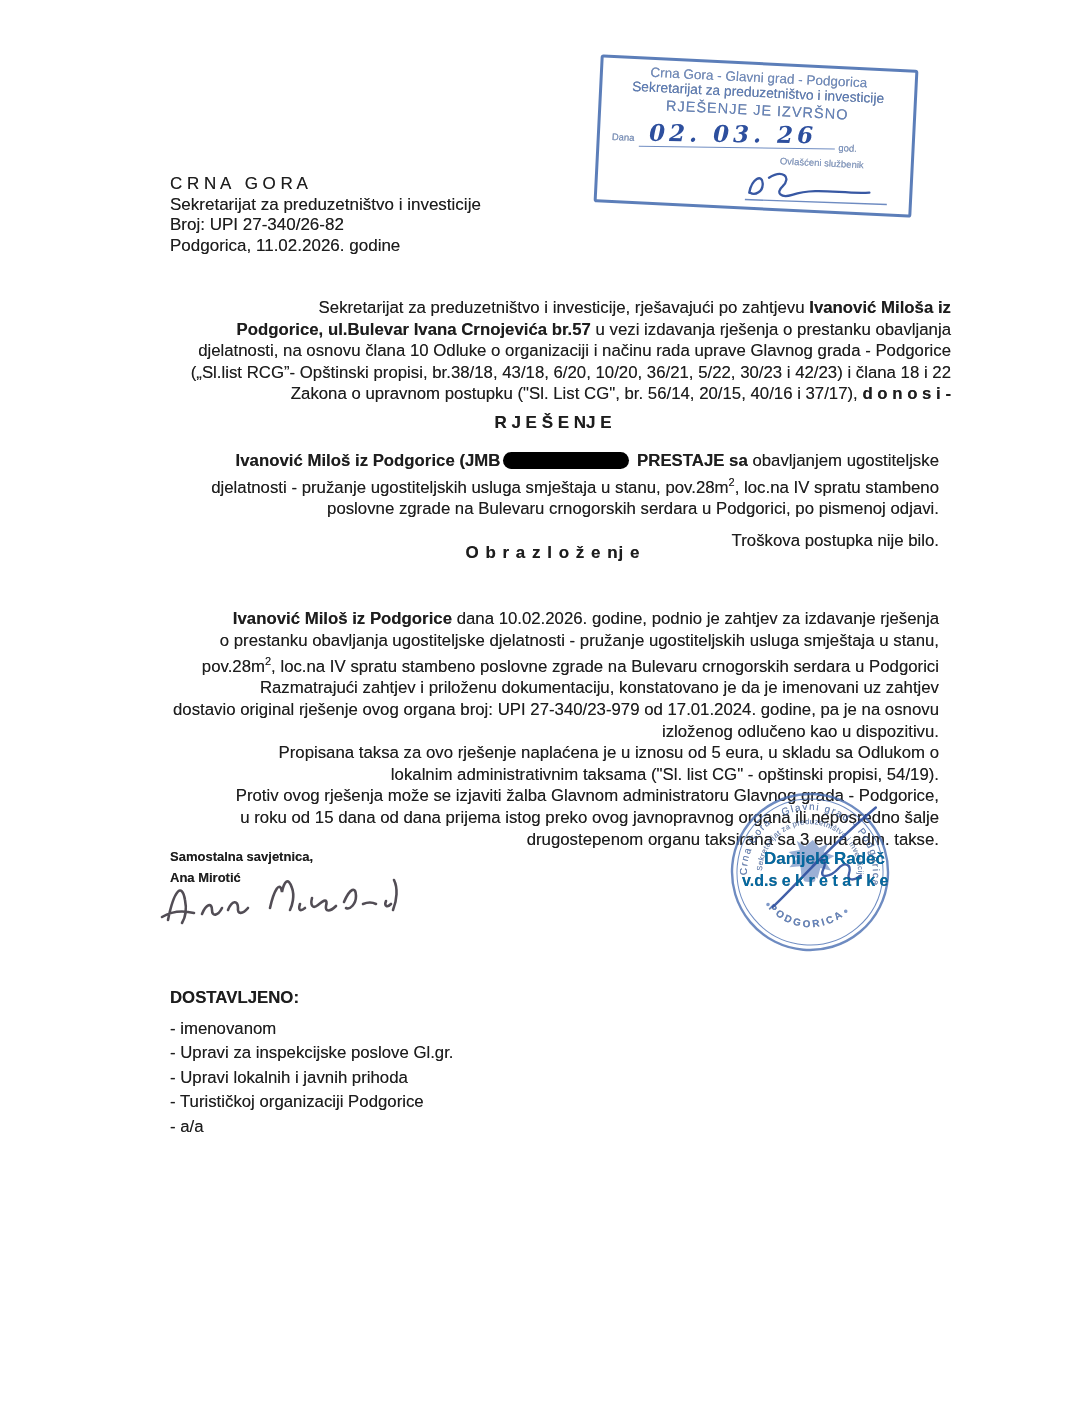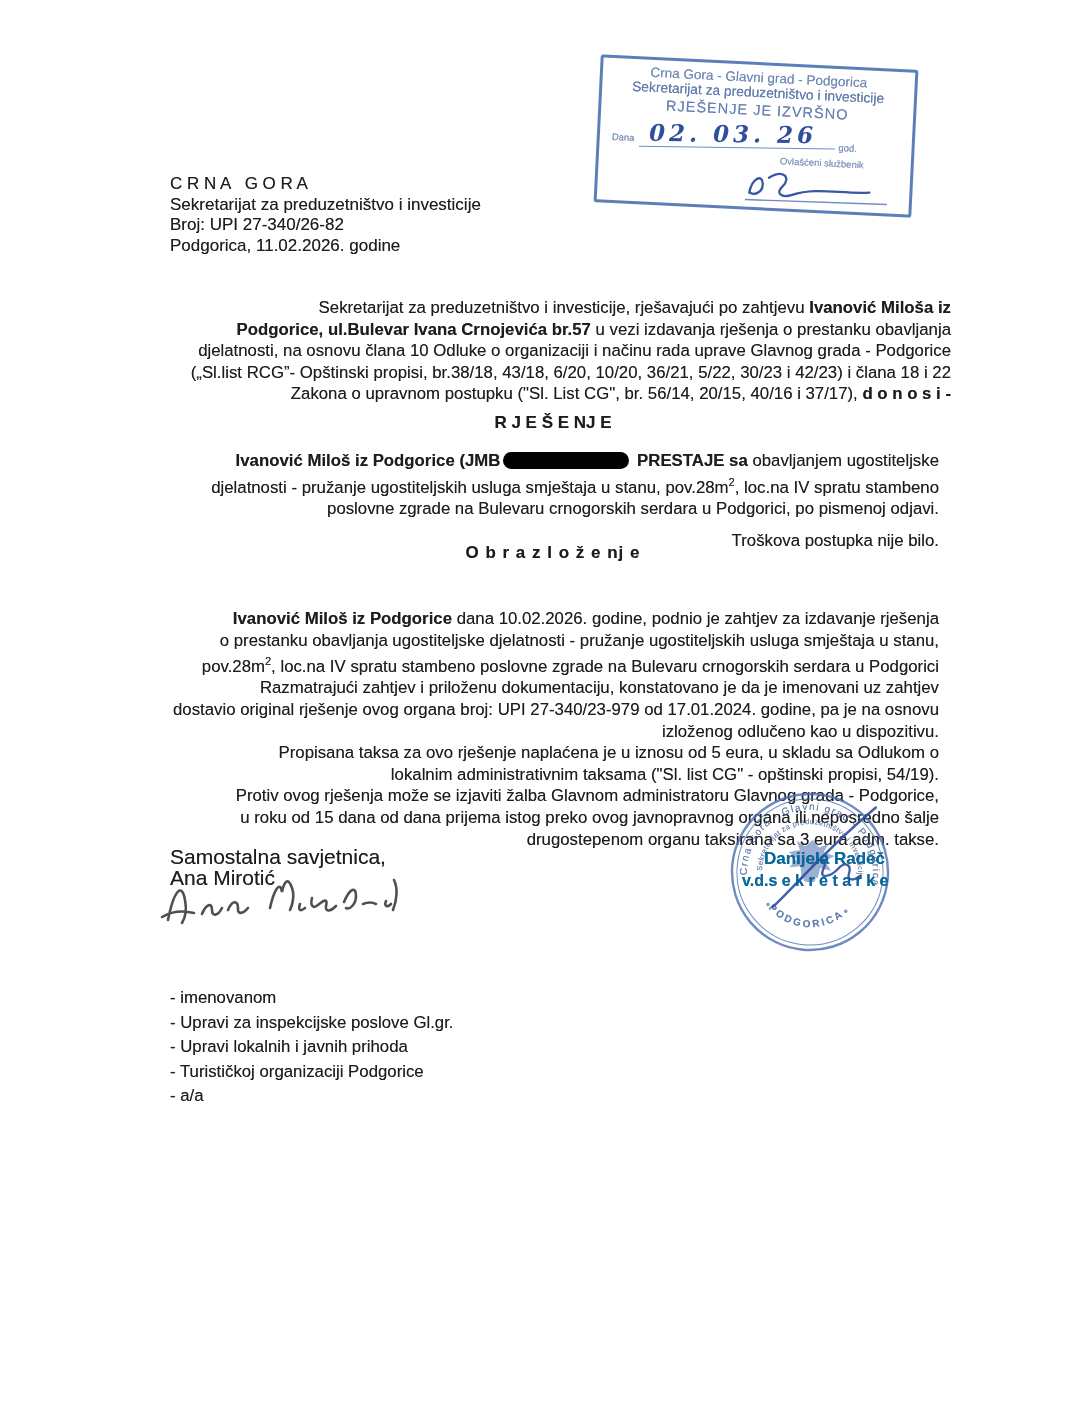--- a/index.html
+++ b/index.html
@@ -37,21 +37,21 @@
     font-family:"DejaVu Serif",serif;font-style:italic;font-weight:bold;
     font-size:23px;color:#2d4f9e;letter-spacing:4px;line-height:22px;
     border-bottom:1.5px solid rgba(64,103,173,.75);
     padding:0 18px 2px 10px;margin:0 4px;transform:rotate(-2deg);
     text-shadow:none;
   }
   .stamp-officer{position:absolute;right:10px;bottom:4px;width:158px;text-align:center;}
   .stamp-officer .small{font-size:9.5px;opacity:.7;}
 
   
-  .sig-left{font-size:21px;line-height:21px;font-weight:normal;}
+  .sig-left{font-size:13px;line-height:21px;font-weight:bold;}
   .sig-right{font-size:17px;line-height:22px;color:#0369a1;z-index:5;}
   .sig-right .role{font-size:16px;white-space:pre;font-weight:bold;}
 
   
   .dist{font-size:16.8px;line-height:24.5px;}
   .dist .title{font-weight:bold;margin-bottom:6px;}
 
   svg{display:block;}
 </style>
 </head>
@@ -143,20 +143,21 @@
     </g>
     <path d="M50,122 C70,100 96,62 144,14 M86,78 c 7,-11 15,-9 11,2 c -4,11 8,7 15,-2 c 6,-8 13,-5 11,4 c -2,8 6,7 12,1" fill="none" stroke="#2d4f9e" stroke-width="2.4" stroke-linecap="round" opacity="0.9"></path>
   </svg>
 
   <div class="abs sig-right" style="left:742px;top:848px;">
     <div class="b" style="margin-left:22px;">Danijela Radeč</div>
     <div class="role">v.d.s e k r e t a r k e</div>
   </div>
 
   <div class="abs dist" style="left:170px;top:986px;">
+    <div class="title">DOSTAVLJENO:</div>
     <div>- imenovanom</div>
     <div>- Upravi za inspekcijske poslove Gl.gr.</div>
     <div>- Upravi lokalnih i javnih prihoda</div>
     <div>- Turističkoj organizaciji Podgorice</div>
     <div>- a/a</div>
   </div>
 
 </div>
 
 </body></html>

